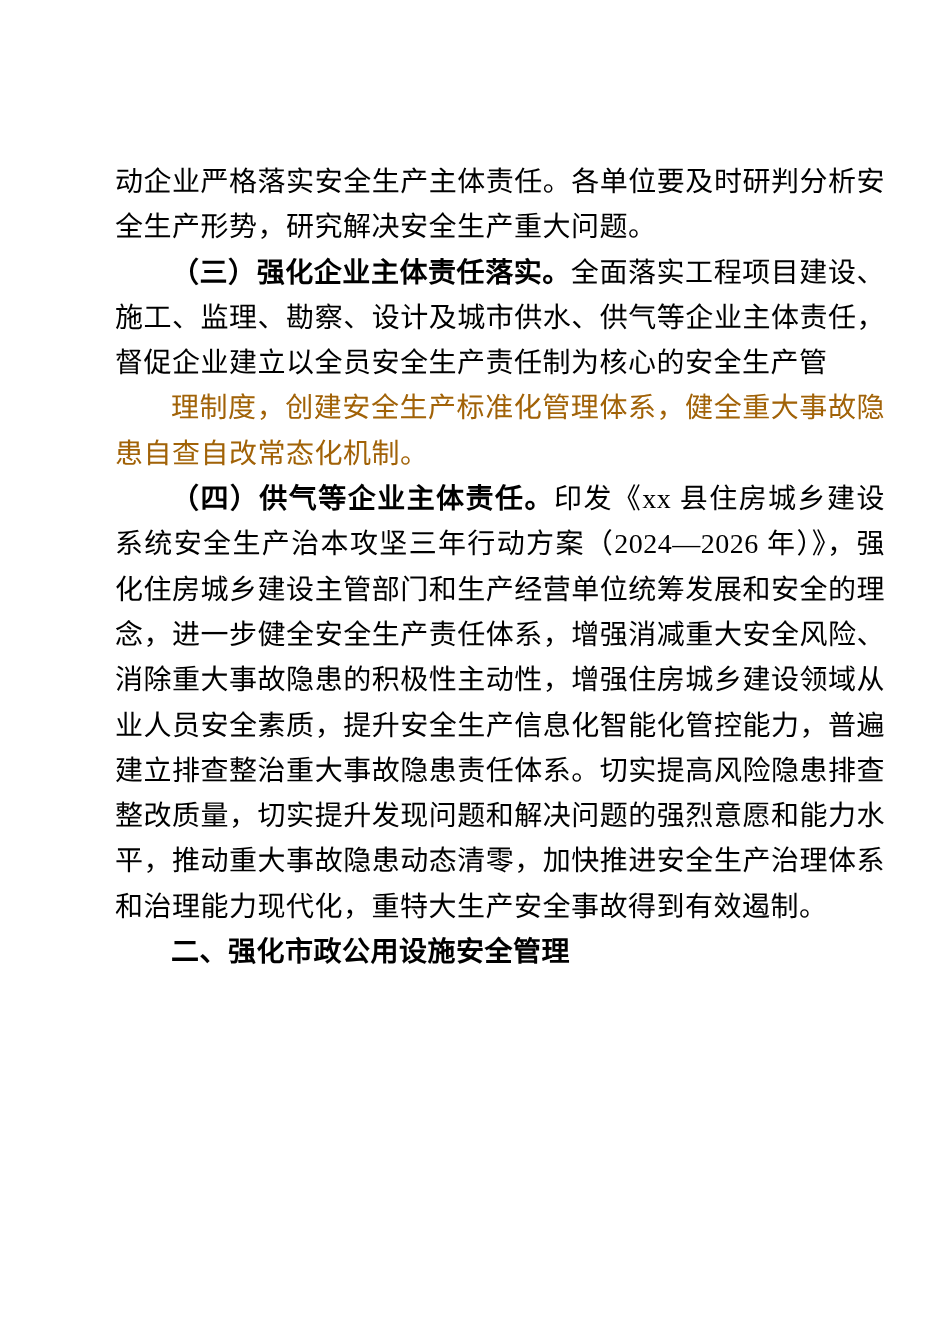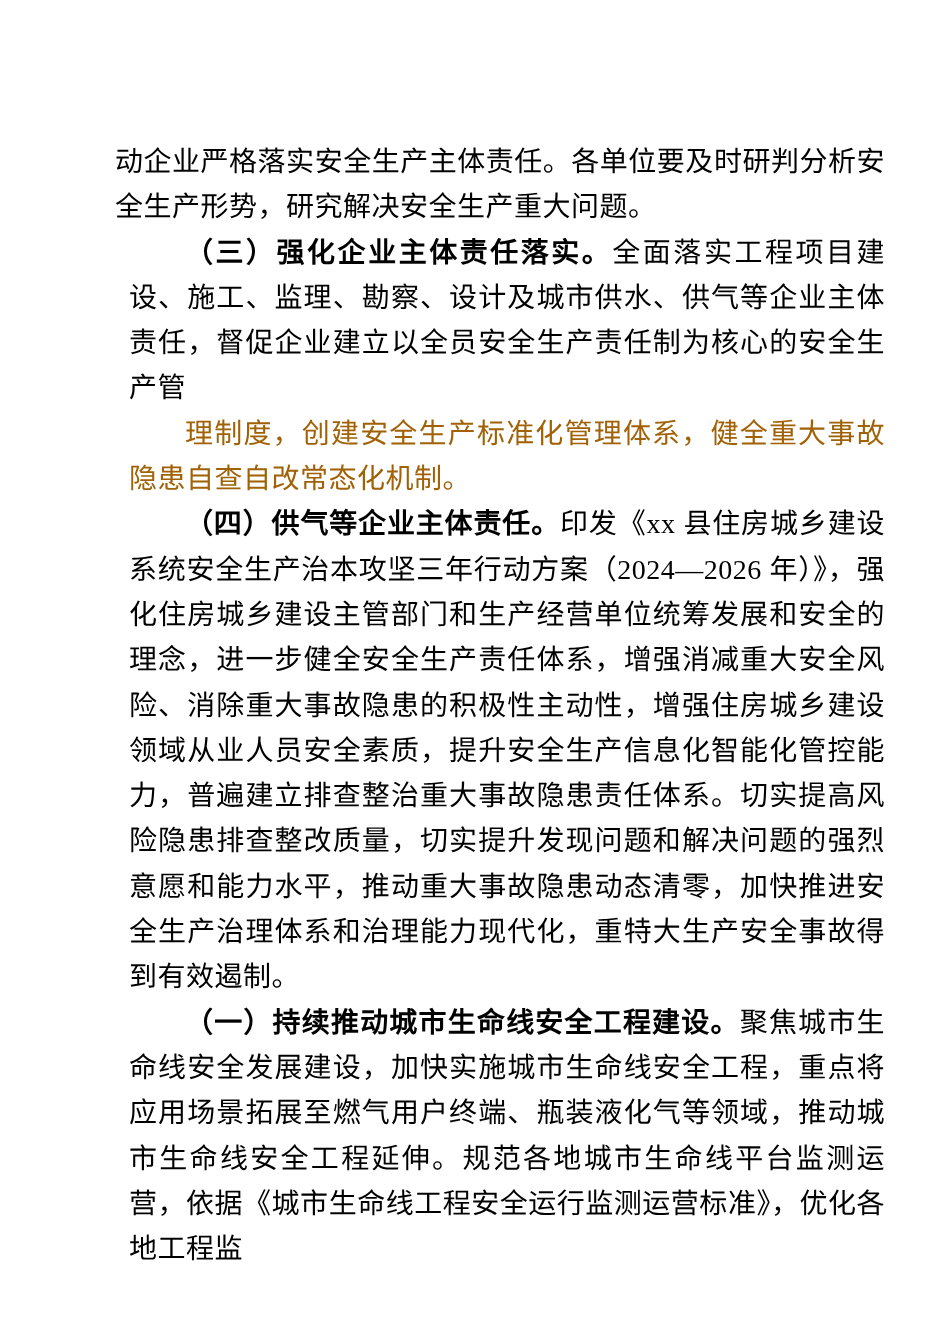--- a/index.html
+++ b/index.html
@@ -29,34 +29,33 @@
     font-family: "Liberation Serif", serif;
     font-size: 28px;
     line-height: 45.3px;
     color: #000000;
     text-align: justify;
     text-justify: inter-character;
     letter-spacing: 0.5px;
   }
   .para.indent {
     text-indent: 56px;
-    margin-left: 14px;
   }
   .para.heading {
     font-family: "Liberation Sans", sans-serif;
     font-weight: bold;
     text-align: left;
   }
   .run { font-weight: normal; }
   .run.bold { font-weight: bold; }
 </style>
 </head>
 <body>
 
 <div class="page">
   <div class="content" style="background: rgb(255, 255, 255);">
-      <p class="para" style="color: rgb(0, 0, 0);"><span class="run">动企业严格落实安全生产主体责任。各单位要及时研判分析安全生产形势，研究解决安全生产重大问题。</span></p>
+      <p class="para" style="color: rgb(0, 0, 0); margin-top: 20px;"><span class="run">动企业严格落实安全生产主体责任。各单位要及时研判分析安全生产形势，研究解决安全生产重大问题。</span></p>
       <p class="para indent" style="color: rgb(0, 0, 0);"><span class="run bold">（三）强化企业主体责任落实。</span><span class="run">全面落实工程项目建设、施工、监理、勘察、设计及城市供水、供气等企业主体责任，督促企业建立以全员安全生产责任制为核心的安全生产管</span></p>
       <p class="para indent" style="color: #a16207;"><span class="run">理制度，创建安全生产标准化管理体系，健全重大事故隐患自查自改常态化机制。</span></p>
       <p class="para indent" style="color: rgb(0, 0, 0);"><span class="run bold">（四）供气等企业主体责任。</span><span class="run">印发《xx 县住房城乡建设系统安全生产治本攻坚三年行动方案（2024—2026 年）》，强化住房城乡建设主管部门和生产经营单位统筹发展和安全的理念，进一步健全安全生产责任体系，增强消减重大安全风险、消除重大事故隐患的积极性主动性，增强住房城乡建设领域从业人员安全素质，提升安全生产信息化智能化管控能力，普遍建立排查整治重大事故隐患责任体系。切实提高风险隐患排查整改质量，切实提升发现问题和解决问题的强烈意愿和能力水平，推动重大事故隐患动态清零，加快推进安全生产治理体系和治理能力现代化，重特大生产安全事故得到有效遏制。</span></p>
-      <p class="para indent" style="color: rgb(0, 0, 0);"><span class="run bold">（一）持续推动城市生命线安全工程建设。</span><span class="run">聚焦城市生命线安全发展建设，加快实施城市生命线安全工程，重点将应用场景拓展至燃气用户终端、瓶装液化气等领域，推动城市生命线安全工程延伸。规范各地城市生命线平台监测运营，依据《城市生命线工程安全运行监测运营标准》，优化各地工程监</span></p>
+      <p class="para heading indent" style="color: rgb(0, 0, 0);"><span class="run bold">二、强化市政公用设施安全管理</span></p>
     </div>
 </div>
 
 </body></html>

